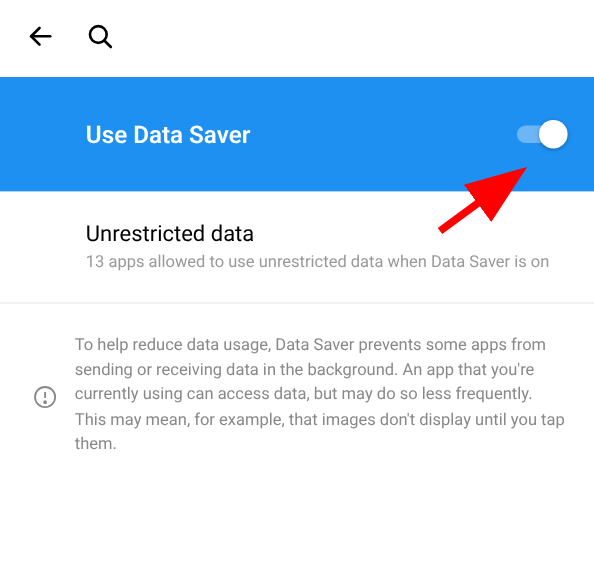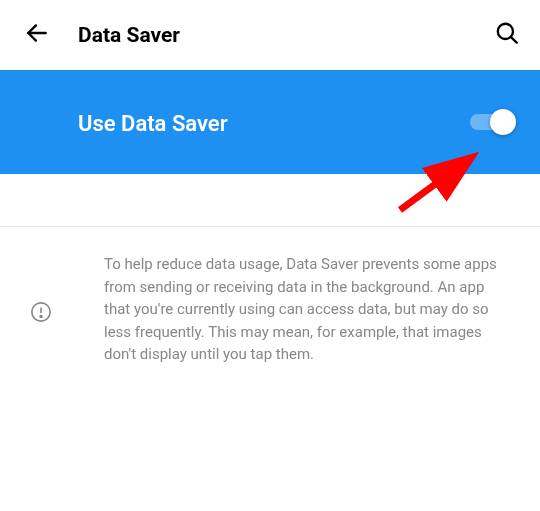--- a/index.html
+++ b/index.html
@@ -78,21 +78,21 @@
       color: #000;
       font-weight: 400;
       margin-bottom: 4px;
     }
     .list-subtitle {
       font-size: 15px;
       color: #999;
       line-height: 1.4;
     }
     .info-section {
-      padding: 26px 26px 26px 104px;
+      padding: 26px 26px 26px 68px;
       position: relative;
     }
     .info-icon {
       position: absolute;
       left: 30px;
       top: 74px;
     }
     .info-text {
       font-size: 15px;
       color: #888;
@@ -108,38 +108,39 @@
 </head>
 <body>
 
 <div class="header">
   <span class="back-icon">
     <svg width="26" height="26" viewBox="0 0 24 24" fill="none" stroke="#000" stroke-width="2.2" stroke-linecap="round" stroke-linejoin="round">
       <line x1="20" y1="12" x2="4" y2="12"></line>
       <polyline points="11 5 4 12 11 19"></polyline>
     </svg>
   </span>
-  <div class="page-title">Data Saver</div>
   <span class="search-icon">
     <svg width="26" height="26" viewBox="0 0 24 24" fill="none" stroke="#000" stroke-width="2.2" stroke-linecap="round" stroke-linejoin="round">
       <circle cx="10.5" cy="10.5" r="7"></circle>
       <line x1="21" y1="21" x2="15.5" y2="15.5"></line>
     </svg>
   </span>
 </div>
 
 <div class="toggle-section">
   <div class="toggle-title">Use Data Saver</div>
   <div class="toggle">
     <div class="toggle-track"></div>
     <div class="toggle-thumb"></div>
   </div>
 </div>
 
 <div class="list-section">
+  <div class="list-title">Unrestricted data</div>
+  <div class="list-subtitle">13 apps allowed to use unrestricted data when Data Saver is on</div>
 </div>
 
 <div class="info-section">
   <span class="info-icon">
     <svg width="22" height="22" viewBox="0 0 24 24" fill="none" stroke="#888" stroke-width="1.8">
       <circle cx="12" cy="12" r="10"></circle>
       <line x1="12" y1="7" x2="12" y2="13"></line>
       <circle cx="12" cy="17" r="1" fill="#888"></circle>
     </svg>
   </span>

